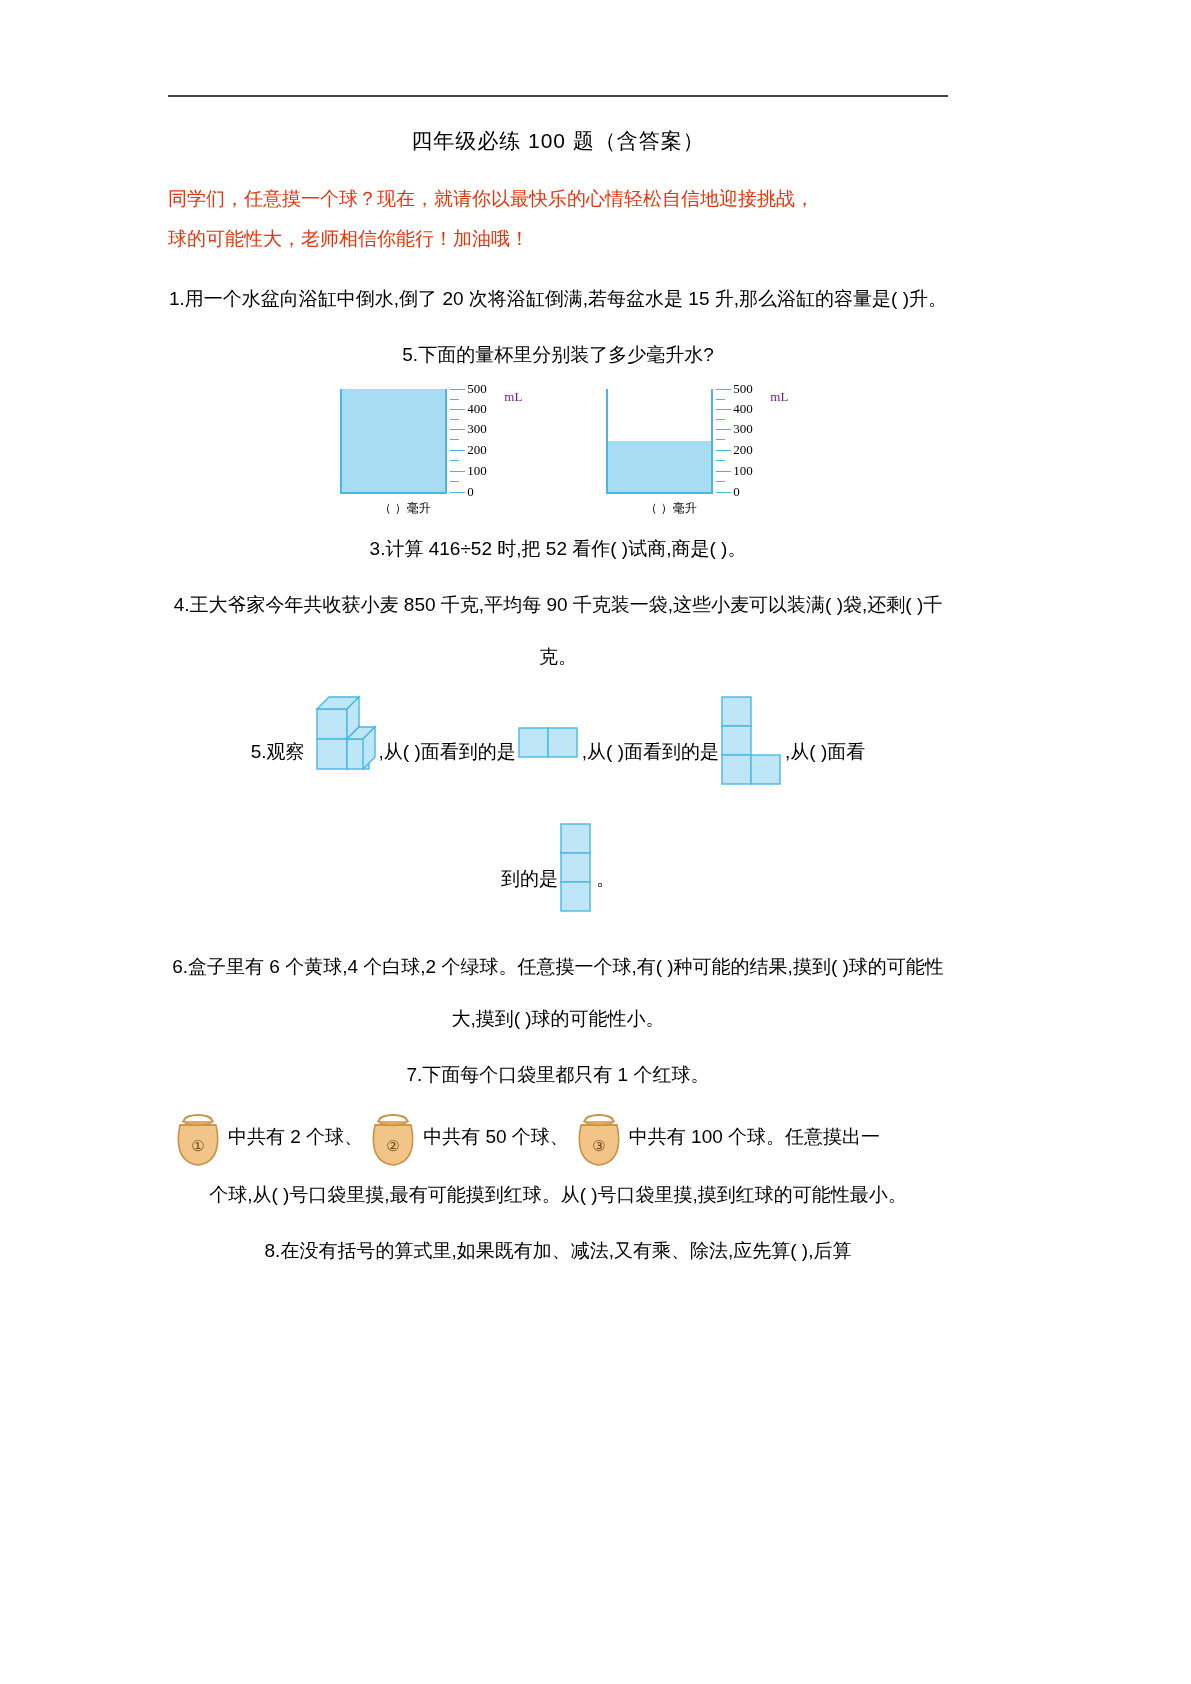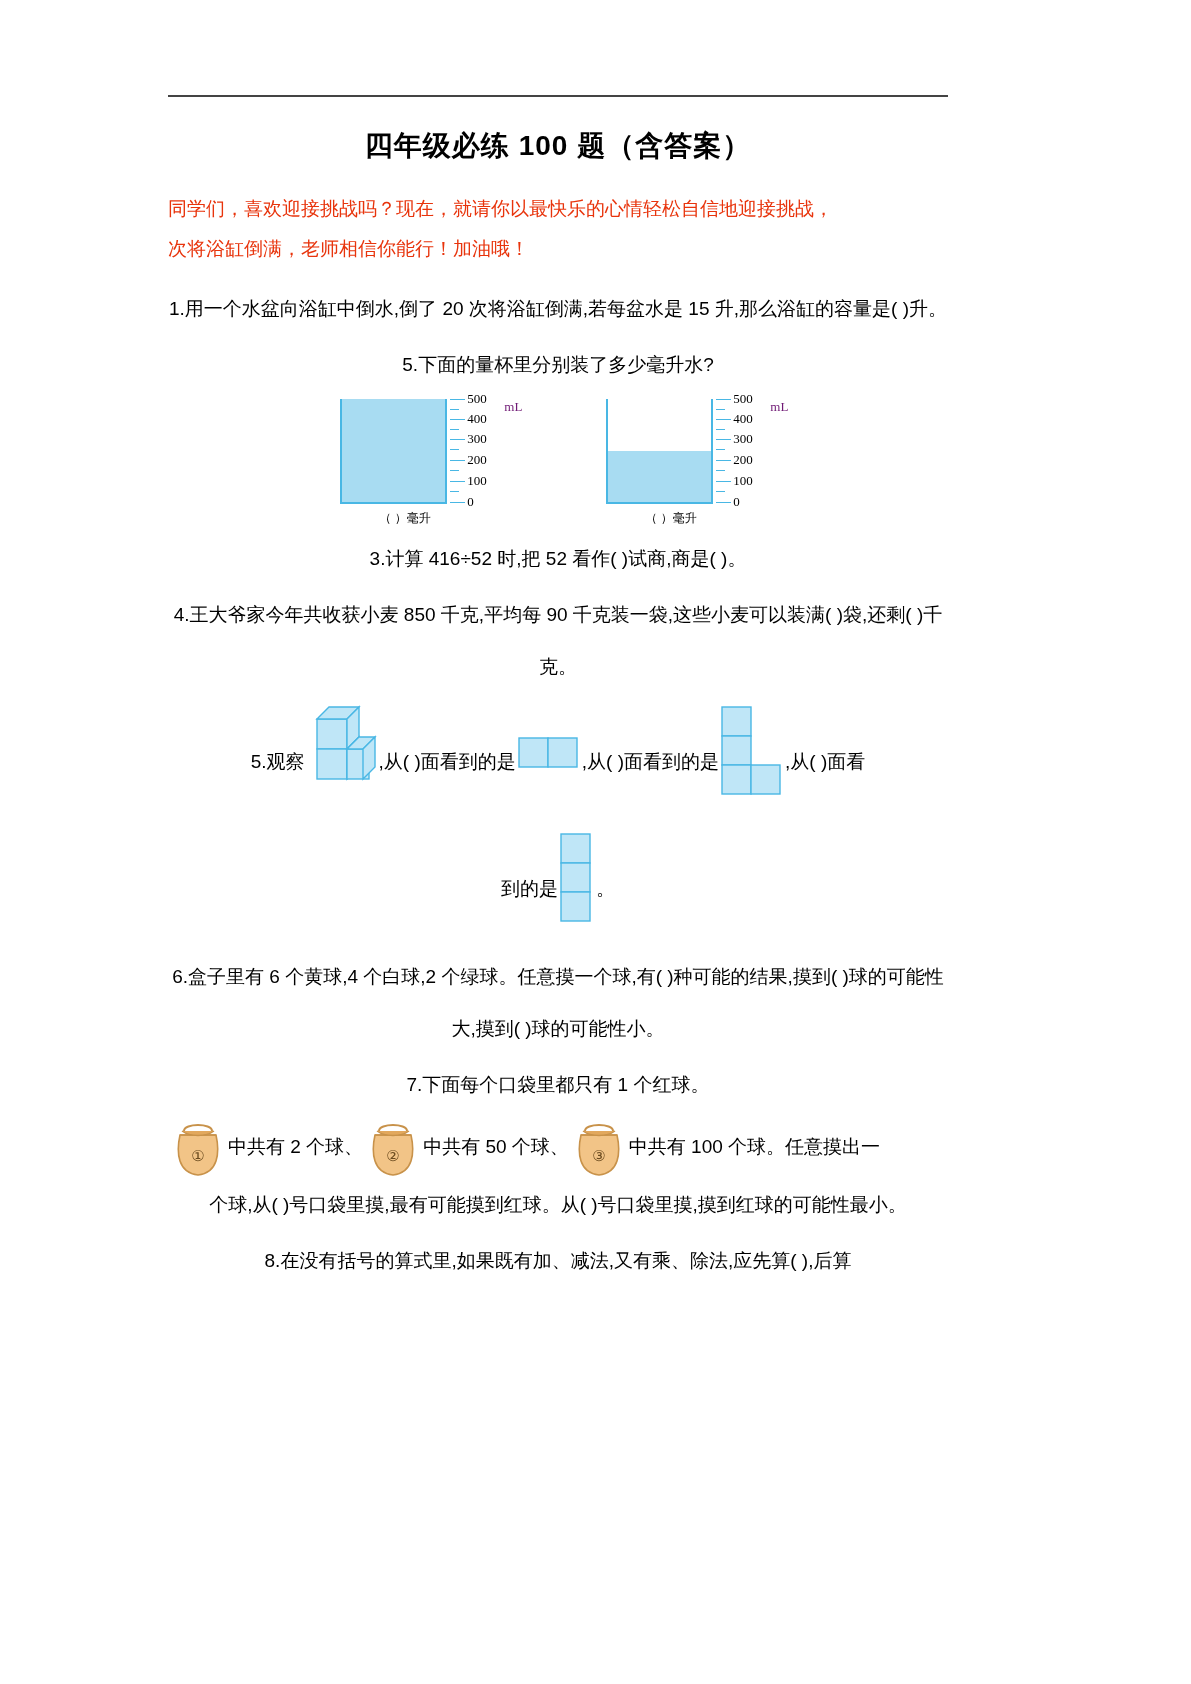--- a/index.html
+++ b/index.html
@@ -23,22 +23,22 @@
     top: 95px;
     width: 780px;
   }
   .top-rule {
     border-top: 2px solid #444;
     width: 780px;
     margin: 0 0 30px 0;
   }
   .doc-title {
     text-align: center;
-    font-size: 28px;
-    font-weight: bold;
+    font-size: 21px;
+    font-weight: normal;
     letter-spacing: 1px;
     margin: 0 0 24px 0;
     color: #000;
   }
   .intro {
     color: #e8340c;
     font-size: 19px;
     line-height: 40px;
     margin-bottom: 14px;
   }
@@ -118,22 +118,22 @@
 <body>
 
 <div class="page">
   <div class="content">
 
     <div class="top-rule"></div>
 
     <h1 class="doc-title">四年级必练 100 题（含答案）</h1>
 
     <div class="intro">
-      <div>同学们，喜欢迎接挑战吗？现在，就请你以最快乐的心情轻松自信地迎接挑战，</div>
-      <div>次将浴缸倒满，老师相信你能行！加油哦！</div>
+      <div>同学们，任意摸一个球？现在，就请你以最快乐的心情轻松自信地迎接挑战，</div>
+      <div>球的可能性大，老师相信你能行！加油哦！</div>
     </div>
 
     <div class="q">1.用一个水盆向浴缸中倒水,倒了 20 次将浴缸倒满,若每盆水是 15 升,那么浴缸的容量是(        )升。</div>
 
     <div class="q">5.下面的量杯里分别装了多少毫升水?</div>
 
     <div class="beakers">
 
       <div class="beaker-wrap">
         <div class="beaker-row">

